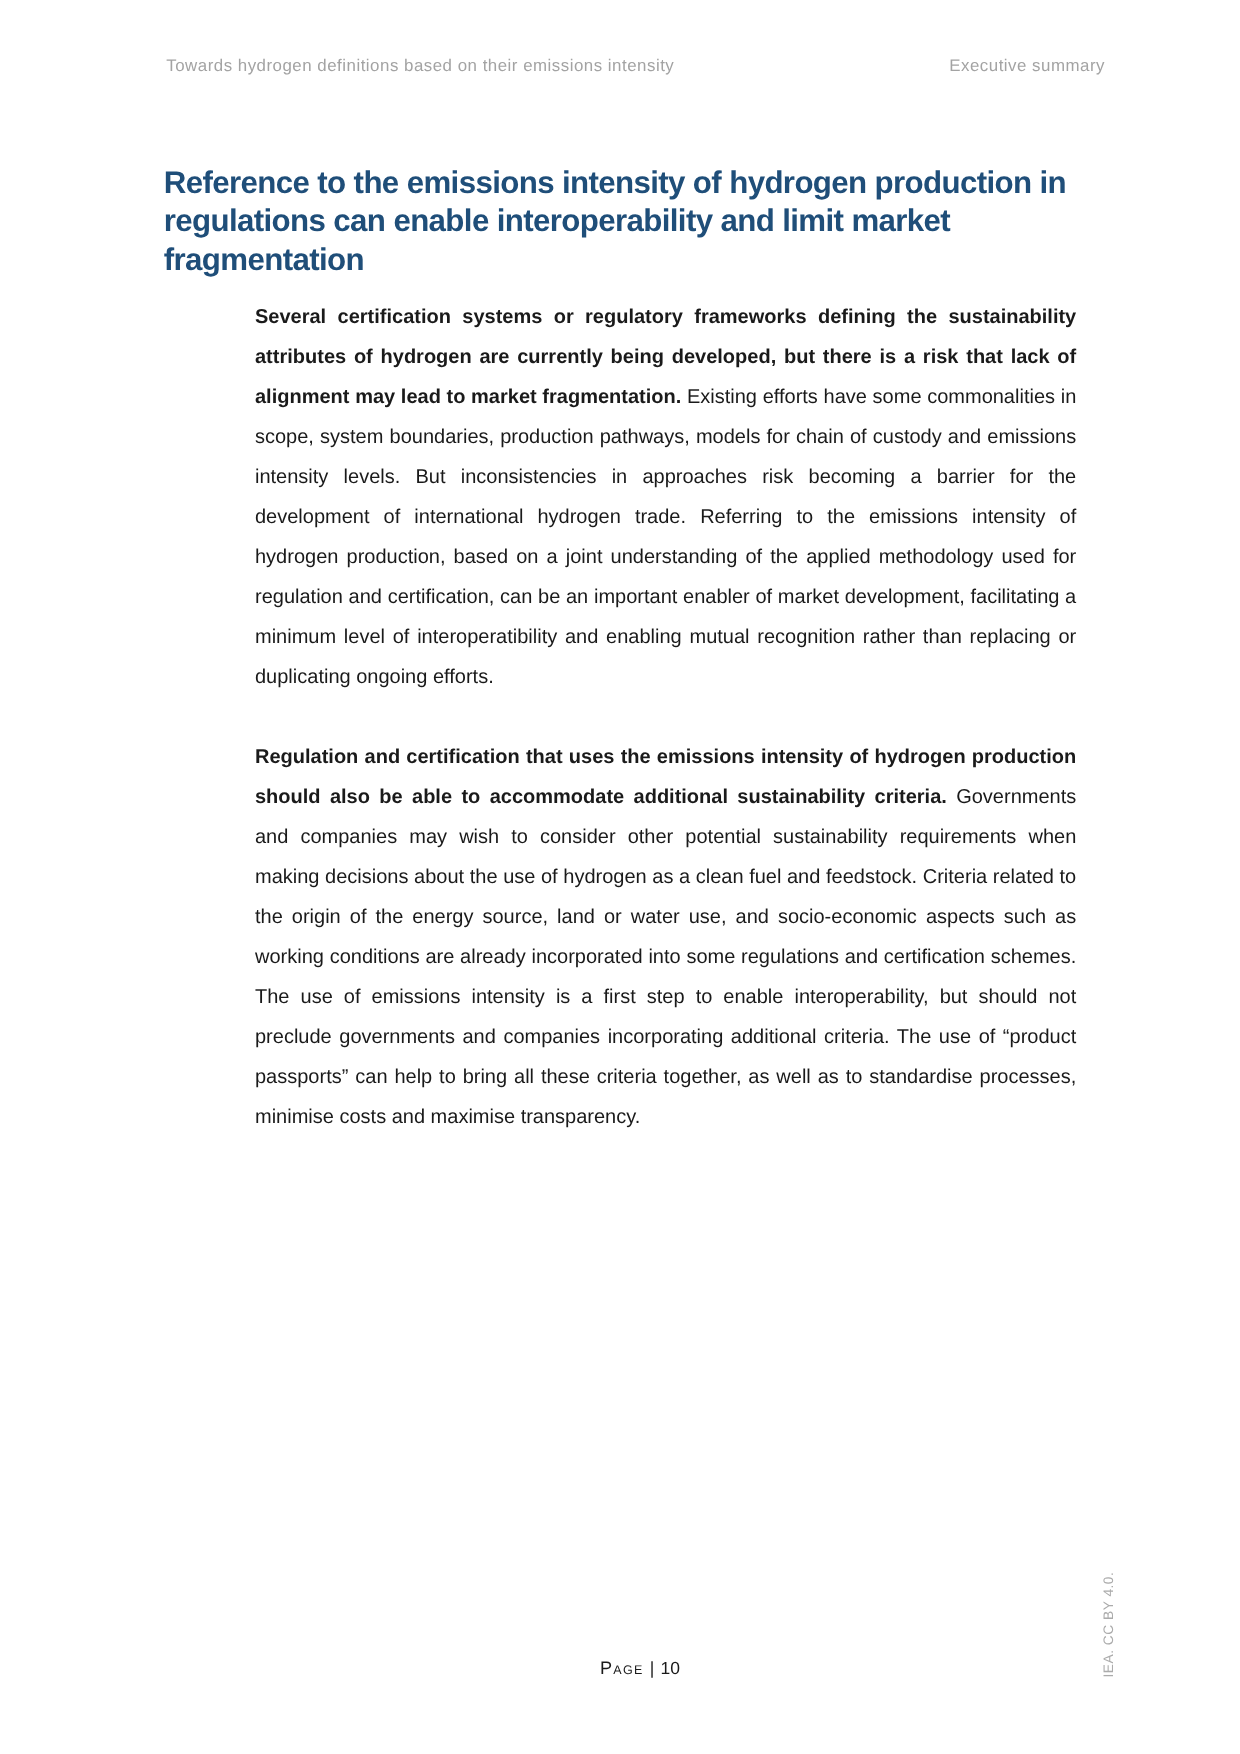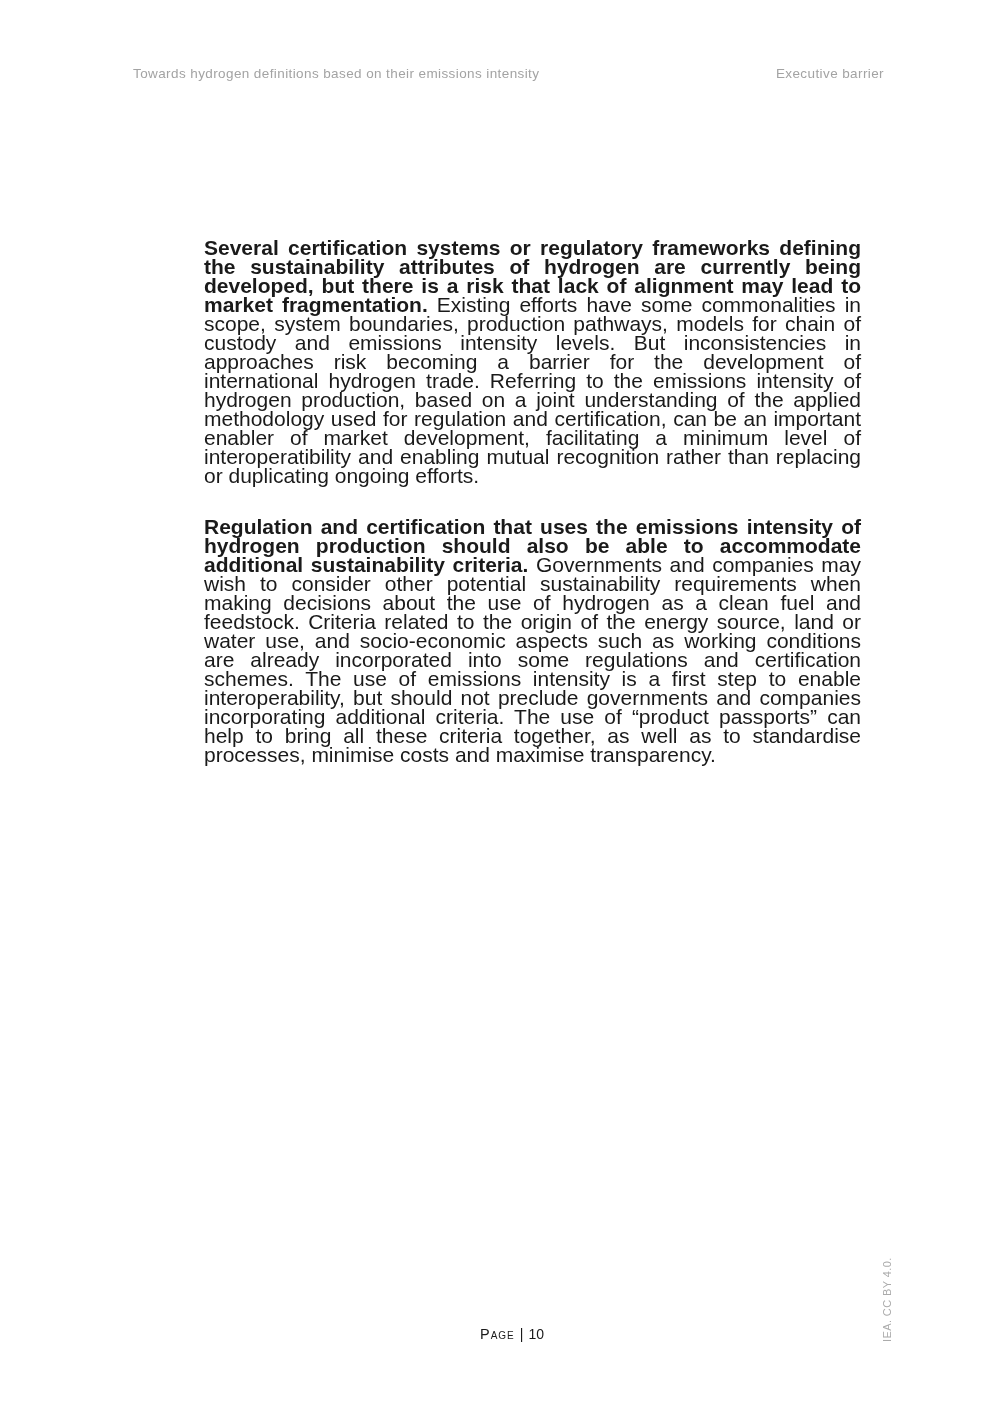--- a/index.html
+++ b/index.html
@@ -8,21 +8,21 @@
     position: relative;
     width: 992px;
     height: 1403px;
     background: #ffffff;
     font-family: "Liberation Sans", sans-serif;
     overflow: hidden;
     margin: 0 auto;
   }
   .running-header {
     position: absolute;
-    top: 66px;
+    top: 45px;
     left: 133px;
     width: 751px;
     display: flex;
     justify-content: space-between;
     align-items: baseline;
     color: #a3a3a3;
     font-size: 13.5px;
     letter-spacing: 0.4px;
   }
   .doc-heading {
@@ -35,22 +35,22 @@
     font-size: 25px;
     line-height: 31px;
     letter-spacing: -0.5px;
   }
   .content {
     position: absolute;
     top: 238px;
     left: 204px;
     width: 657px;
     color: #1a1a1a;
-    font-size: 21px;
-    line-height: 19px;
+    font-size: 16px;
+    line-height: 32px;
     text-align: justify;
   }
   .para + .para { margin-top: 32px; }
   .lead { font-weight: bold; }
   .page-footer {
     position: absolute;
     top: 1326px;
     left: 16px;
     width: 100%;
     text-align: center;
@@ -77,23 +77,24 @@
     text-align: center;
   }
 </style>
 </head>
 <body>
 
 <div class="page">
 
   <div class="running-header">
     <span>Towards hydrogen definitions based on their emissions intensity</span>
-    <span>Executive barrier</span>
+    <span>Executive summary</span>
   </div>
 
+  <h1 class="doc-heading">Reference to the emissions intensity of hydrogen production in regulations can enable interoperability and limit market fragmentation</h1>
 
   <div class="content">
     <p class="para"><span class="lead">Several certification systems or regulatory frameworks defining the sustainability attributes of hydrogen are currently being developed, but there is a risk that lack of alignment may lead to market fragmentation.</span> <span>Existing efforts have some commonalities in scope, system boundaries, production pathways, models for chain of custody and emissions intensity levels. But inconsistencies in approaches risk becoming a barrier for the development of international hydrogen trade. Referring to the emissions intensity of hydrogen production, based on a joint understanding of the applied methodology used for regulation and certification, can be an important enabler of market development, facilitating a minimum level of interoperatibility and enabling mutual recognition rather than replacing or duplicating ongoing efforts.</span></p>
     <p class="para"><span class="lead">Regulation and certification that uses the emissions intensity of hydrogen production should also be able to accommodate additional sustainability criteria.</span> <span>Governments and companies may wish to consider other potential sustainability requirements when making decisions about the use of hydrogen as a clean fuel and feedstock. Criteria related to the origin of the energy source, land or water use, and socio-economic aspects such as working conditions are already incorporated into some regulations and certification schemes. The use of emissions intensity is a first step to enable interoperability, but should not preclude governments and companies incorporating additional criteria. The use of “product passports” can help to bring all these criteria together, as well as to standardise processes, minimise costs and maximise transparency.</span></p>
   </div>
 
   <div class="page-footer">
     <span class="caps">Page</span><span class="sep">|</span><span>10</span>
   </div>
 

